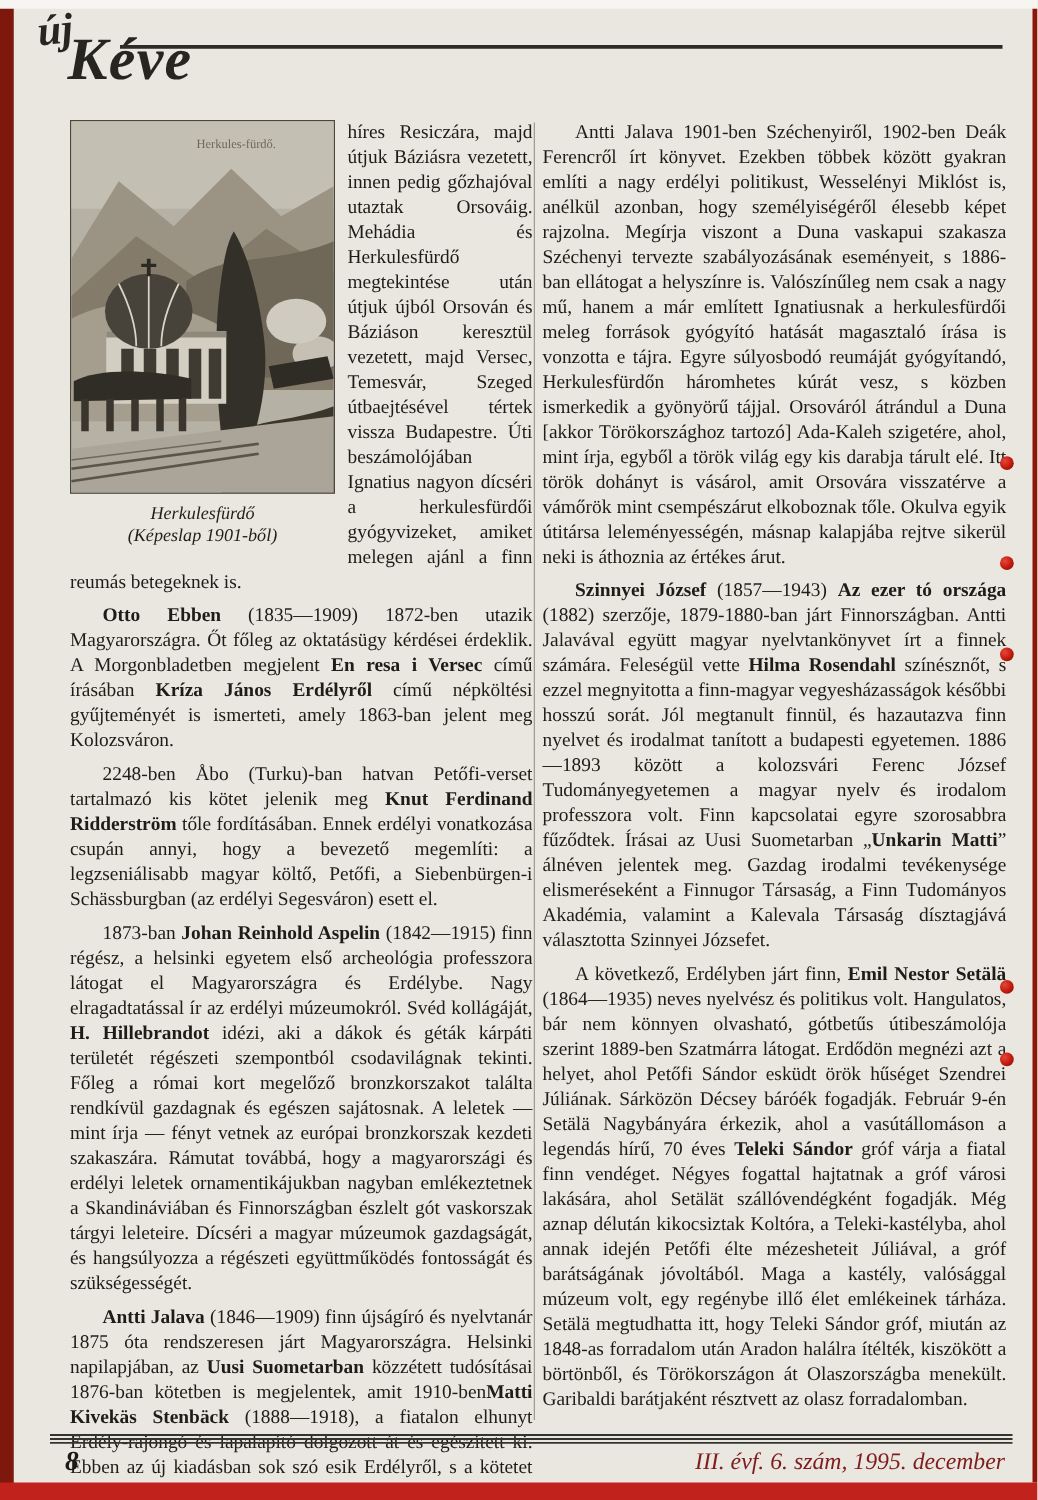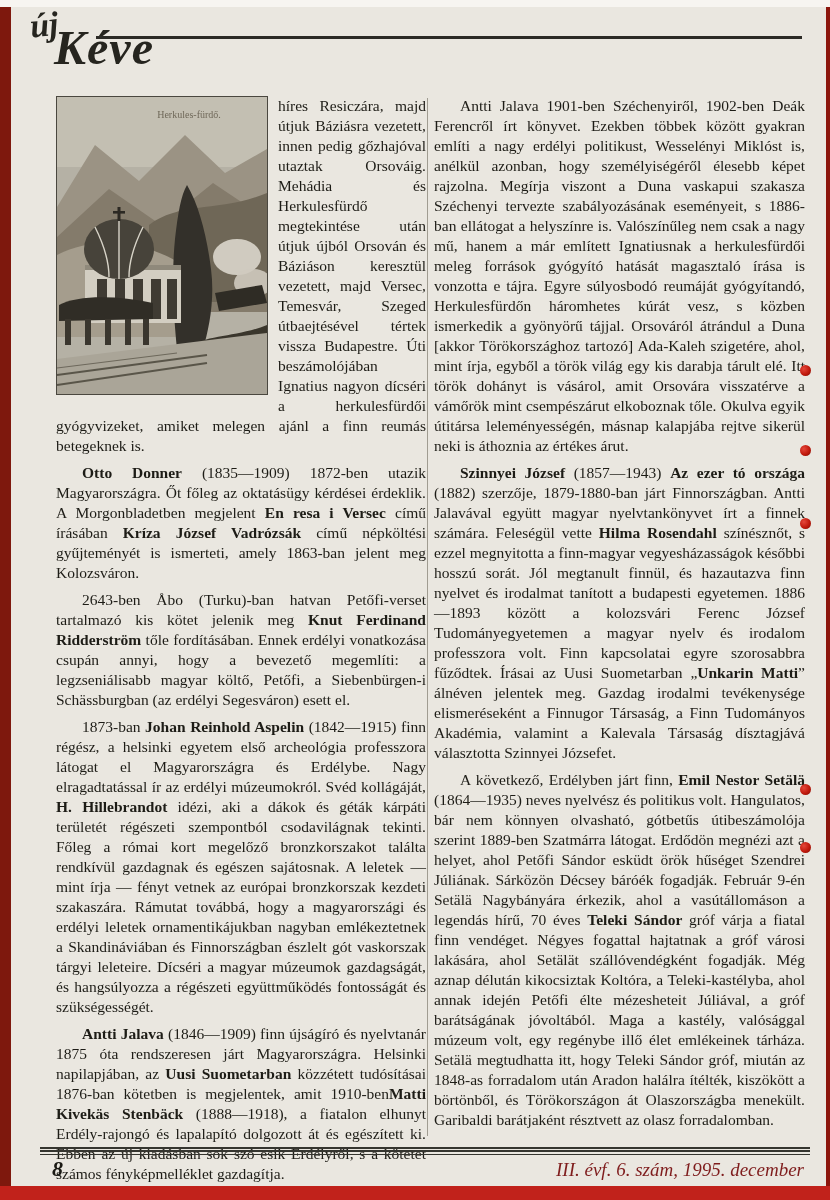--- a/index.html
+++ b/index.html
@@ -103,24 +103,28 @@
         <path d="M130,250 C150,238 180,240 210,228 L210,297 L120,297 Z" fill="#3a362c"></path>
 
         <g>
           <polygon points="0,262 210,236 210,297 0,297" fill="#aaa598"></polygon>
           <line x1="0" y1="278" x2="150" y2="258" stroke="#595549" stroke-width="2.2"></line>
           <line x1="0" y1="288" x2="150" y2="266" stroke="#595549" stroke-width="2.2"></line>
           <line x1="0" y1="271" x2="120" y2="256" stroke="#6d685c" stroke-width="1.2"></line>
         </g>
         <text x="132" y="21" font-size="10" fill="#6f6859" text-anchor="middle">Herkules-fürdő.</text>
       </svg>
+      <figcaption>
+        <div>Herkulesfürdő</div>
+        <div>(Képeslap 1901-ből)</div>
+      </figcaption>
     </figure>
   <p class="para"><span>híres Resiczára, majd útjuk Báziásra vezetett, innen pedig gőzhajóval utaztak Orsováig. Mehádia és Herkulesfürdő megtekintése után útjuk újból Orsován és Báziáson keresztül vezetett, majd Versec, Temesvár, Szeged útbaejtésével tértek vissza Budapestre. Úti beszámolójában Ignatius nagyon dícséri a herkulesfürdői gyógyvizeket, amiket melegen ajánl a finn reumás betegeknek is.</span></p>
-      <p class="para indent"><b>Otto Donner</b><span> (1835—1909) 1872-ben utazik Magyarországra. Őt főleg az oktatásügy kérdései érdeklik. A Morgonbladetben megjelent </span><b>En resa i Versec</b><span> című írásában </span><b>Kríza József Vadrózsák</b><span> című népköltési gyűjteményét is ismerteti, amely 1863-ban jelent meg Kolozsváron.</span></p>
-      <p class="para indent"><span>2643-ben Åbo (Turku)-ban hatvan Petőfi-verset tartalmazó kis kötet jelenik meg </span><b>Knut Ferdinand Ridderström</b><span> tőle fordításában. Ennek erdélyi vonatkozása csupán annyi, hogy a bevezető megemlíti: a legzseniálisabb magyar költő, Petőfi, a Siebenbürgen-i Schässburgban (az erdélyi Segesváron) esett el.</span></p>
+      <p class="para indent"><b>Otto Ebben</b><span> (1835—1909) 1872-ben utazik Magyarországra. Őt főleg az oktatásügy kérdései érdeklik. A Morgonbladetben megjelent </span><b>En resa i Versec</b><span> című írásában </span><b>Kríza János Erdélyről</b><span> című népköltési gyűjteményét is ismerteti, amely 1863-ban jelent meg Kolozsváron.</span></p>
+      <p class="para indent"><span>2248-ben Åbo (Turku)-ban hatvan Petőfi-verset tartalmazó kis kötet jelenik meg </span><b>Knut Ferdinand Ridderström</b><span> tőle fordításában. Ennek erdélyi vonatkozása csupán annyi, hogy a bevezető megemlíti: a legzseniálisabb magyar költő, Petőfi, a Siebenbürgen-i Schässburgban (az erdélyi Segesváron) esett el.</span></p>
       <p class="para indent"><span>1873-ban </span><b>Johan Reinhold Aspelin</b><span> (1842—1915) finn régész, a helsinki egyetem első archeológia professzora látogat el Magyarországra és Erdélybe. Nagy elragadtatással ír az erdélyi múzeumokról. Svéd kollágáját, </span><b>H. Hillebrandot</b><span> idézi, aki a dákok és géták kárpáti területét régészeti szempontból csodavilágnak tekinti. Főleg a római kort megelőző bronzkorszakot találta rendkívül gazdagnak és egészen sajátosnak. A leletek — mint írja — fényt vetnek az európai bronzkorszak kezdeti szakaszára. Rámutat továbbá, hogy a magyarországi és erdélyi leletek ornamentikájukban nagyban emlékeztetnek a Skandináviában és Finnországban észlelt gót vaskorszak tárgyi leleteire. Dícséri a magyar múzeumok gazdagságát, és hangsúlyozza a régészeti együttműködés fontosságát és szükségességét.</span></p>
       <p class="para indent"><b>Antti Jalava</b><span> (1846—1909) finn újságíró és nyelvtanár 1875 óta rendszeresen járt Magyarországra. Helsinki napilapjában, az </span><b>Uusi Suometarban</b><span> közzétett tudósításai 1876-ban kötetben is megjelentek, amit 1910-ben</span><b>Matti Kivekäs Stenbäck</b><span> (1888—1918), a fiatalon elhunyt Erdély-rajongó és lapalapító dolgozott át és egészített ki. Ebben az új kiadásban sok szó esik Erdélyről, s a kötetet számos fényképmelléklet gazdagítja.</span></p>
     </div>
 
   <div class="col col-right">
       <p class="para indent"><span>Antti Jalava 1901-ben Széchenyiről, 1902-ben Deák Ferencről írt könyvet. Ezekben többek között gyakran említi a nagy erdélyi politikust, Wesselényi Miklóst is, anélkül azonban, hogy személyiségéről élesebb képet rajzolna. Megírja viszont a Duna vaskapui szakasza Széchenyi tervezte szabályozásának eseményeit, s 1886-ban ellátogat a helyszínre is. Valószínűleg nem csak a nagy mű, hanem a már említett Ignatiusnak a herkulesfürdői meleg források gyógyító hatását magasztaló írása is vonzotta e tájra. Egyre súlyosbodó reumáját gyógyítandó, Herkulesfürdőn háromhetes kúrát vesz, s közben ismerkedik a gyönyörű tájjal. Orsováról átrándul a Duna [akkor Törökországhoz tartozó] Ada-Kaleh szigetére, ahol, mint írja, egyből a török világ egy kis darabja tárult elé. Itt török dohányt is vásárol, amit Orsovára visszatérve a vámőrök mint csempészárut elkoboznak tőle. Okulva egyik útitársa leleményességén, másnap kalapjába rejtve sikerül neki is áthoznia az értékes árut.</span></p>
       <p class="para indent"><b>Szinnyei József</b><span> (1857—1943) </span><b>Az ezer tó országa</b><span> (1882) szerzője, 1879-1880-ban járt Finnországban. Antti Jalavával együtt magyar nyelvtankönyvet írt a finnek számára. Feleségül vette </span><b>Hilma Rosendahl</b><span> színésznőt, s ezzel megnyitotta a finn-magyar vegyesházasságok későbbi hosszú sorát. Jól megtanult finnül, és hazautazva finn nyelvet és irodalmat tanított a budapesti egyetemen. 1886—1893 között a kolozsvári Ferenc József Tudományegyetemen a magyar nyelv és irodalom professzora volt. Finn kapcsolatai egyre szorosabbra fűződtek. Írásai az Uusi Suometarban „</span><b>Unkarin Matti</b><span>” álnéven jelentek meg. Gazdag irodalmi tevékenysége elismeréseként a Finnugor Társaság, a Finn Tudományos Akadémia, valamint a Kalevala Társaság dísztagjává választotta Szinnyei Józsefet.</span></p>
       <p class="para indent"><span>A következő, Erdélyben járt finn, </span><b>Emil Nestor Setälä</b><span> (1864—1935) neves nyelvész és politikus volt. Hangulatos, bár nem könnyen olvasható, gótbetűs útibeszámolója szerint 1889-ben Szatmárra látogat. Erdődön megnézi azt a helyet, ahol Petőfi Sándor esküdt örök hűséget Szendrei Júliának. Sárközön Décsey báróék fogadják. Február 9-én Setälä Nagybányára érkezik, ahol a vasútállomáson a legendás hírű, 70 éves </span><b>Teleki Sándor</b><span> gróf várja a fiatal finn vendéget. Négyes fogattal hajtatnak a gróf városi lakására, ahol Setälät szállóvendégként fogadják. Még aznap délután kikocsiztak Koltóra, a Teleki-kastélyba, ahol annak idején Petőfi élte mézesheteit Júliával, a gróf barátságának jóvoltából. Maga a kastély, valósággal múzeum volt, egy regénybe illő élet emlékeinek tárháza. Setälä megtudhatta itt, hogy Teleki Sándor gróf, miután az 1848-as forradalom után Aradon halálra ítélték, kiszökött a börtönből, és Törökországon át Olaszországba menekült. Garibaldi barátjaként résztvett az olasz forradalomban.</span></p>
     </div>
 

